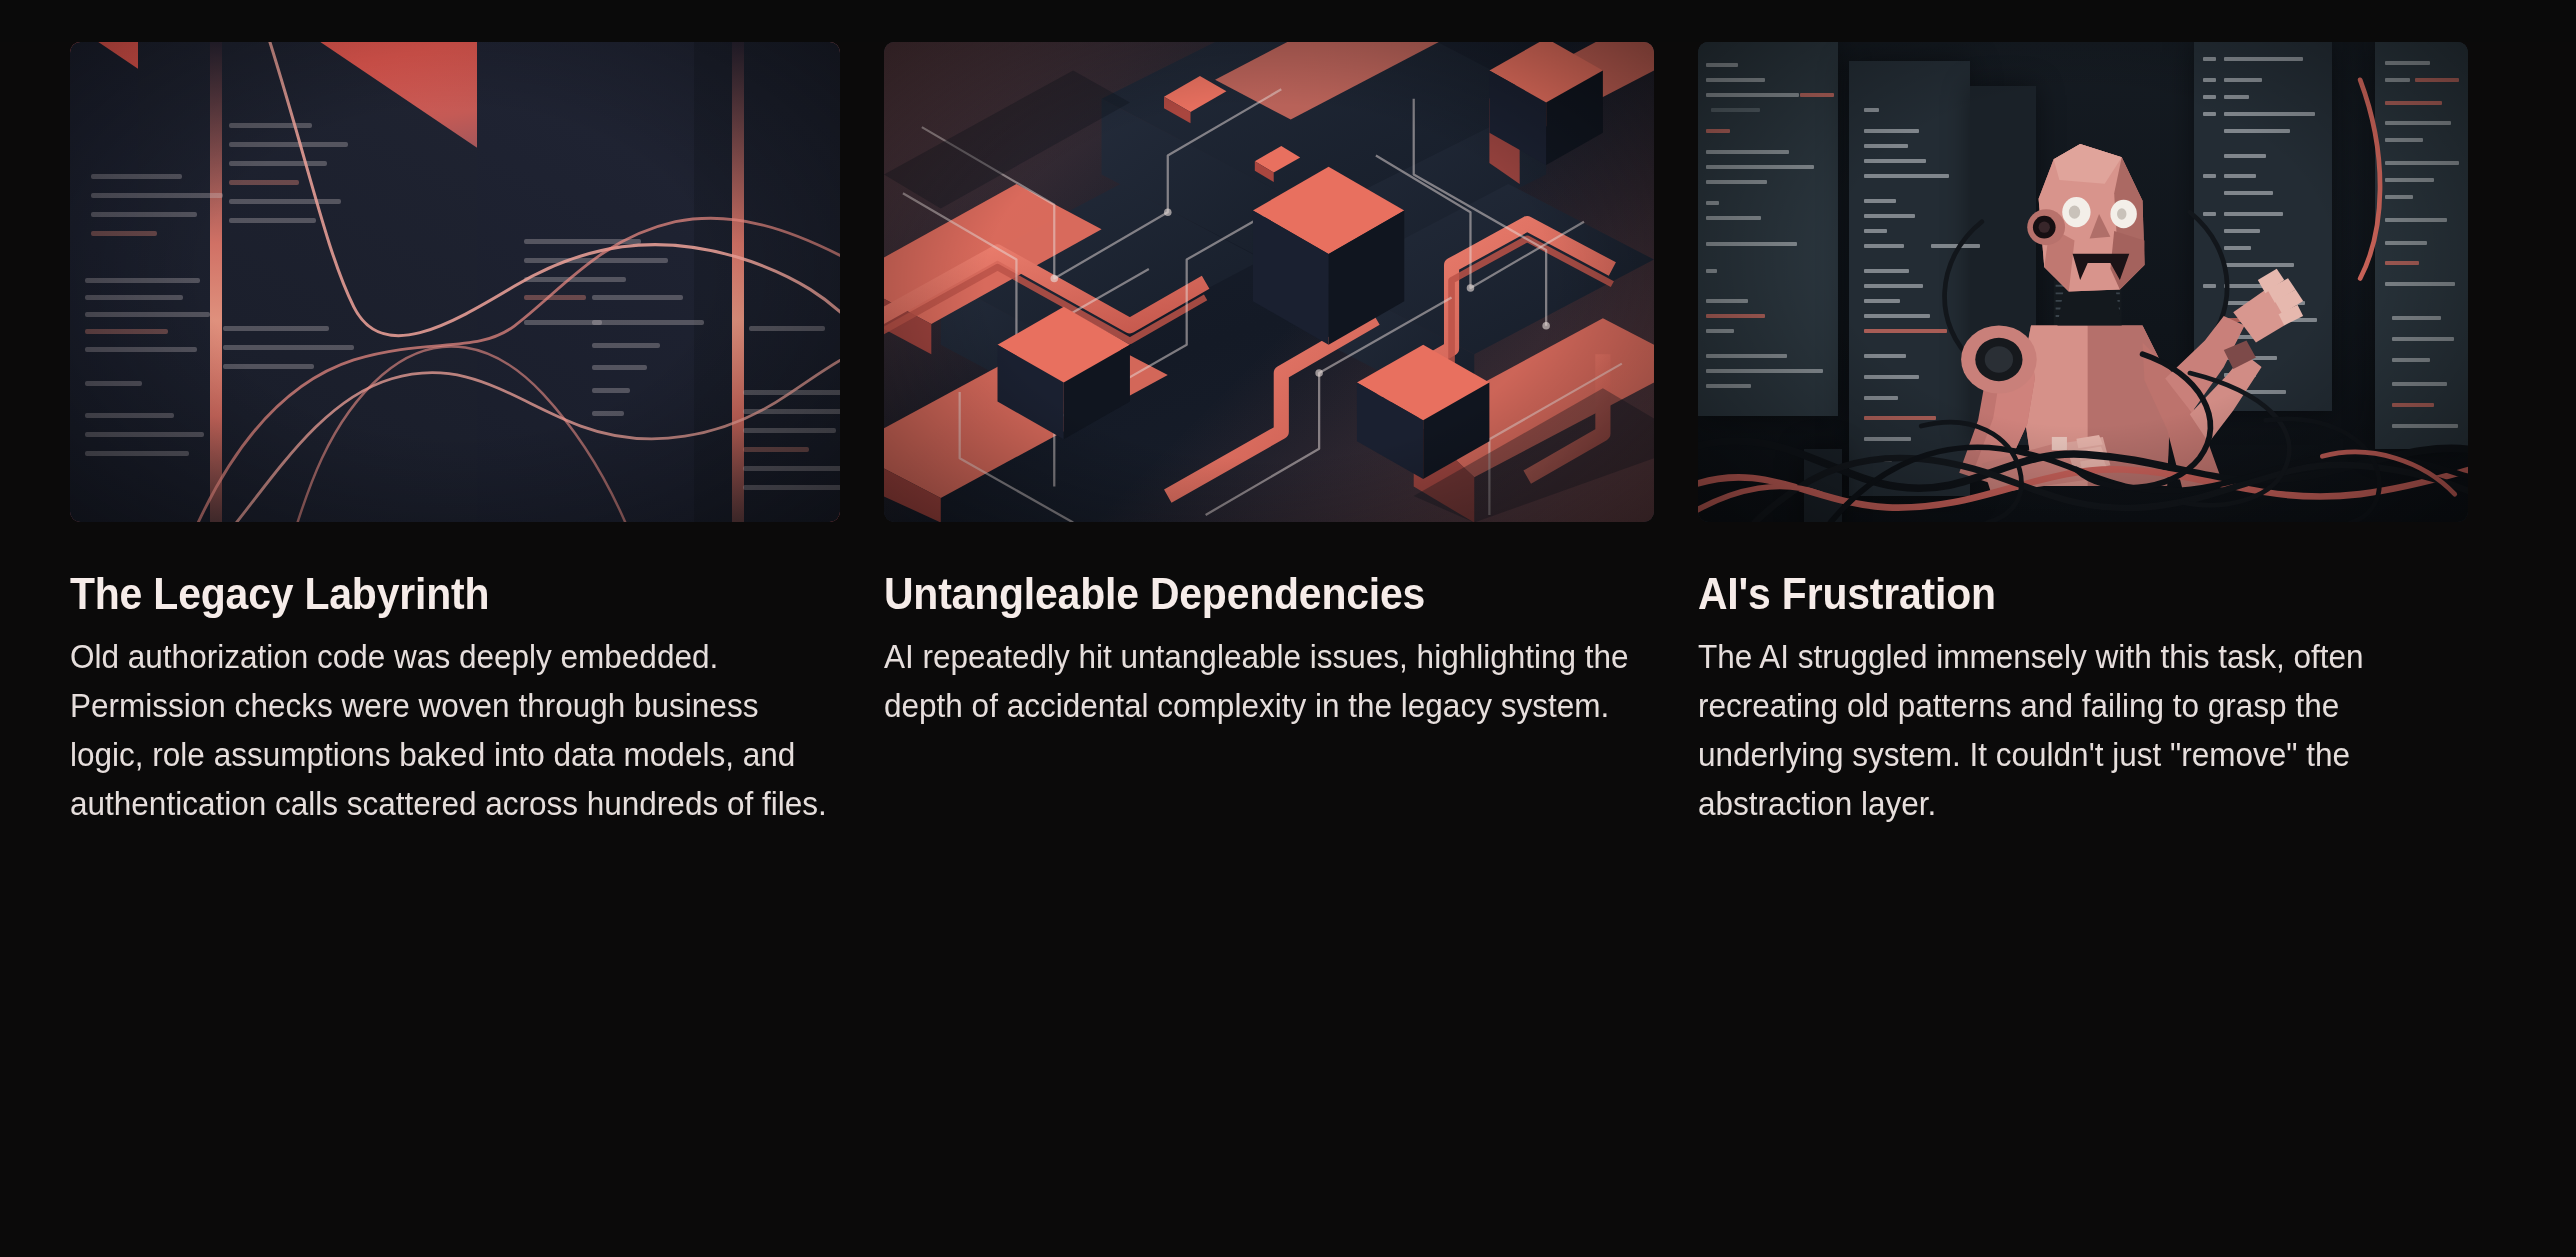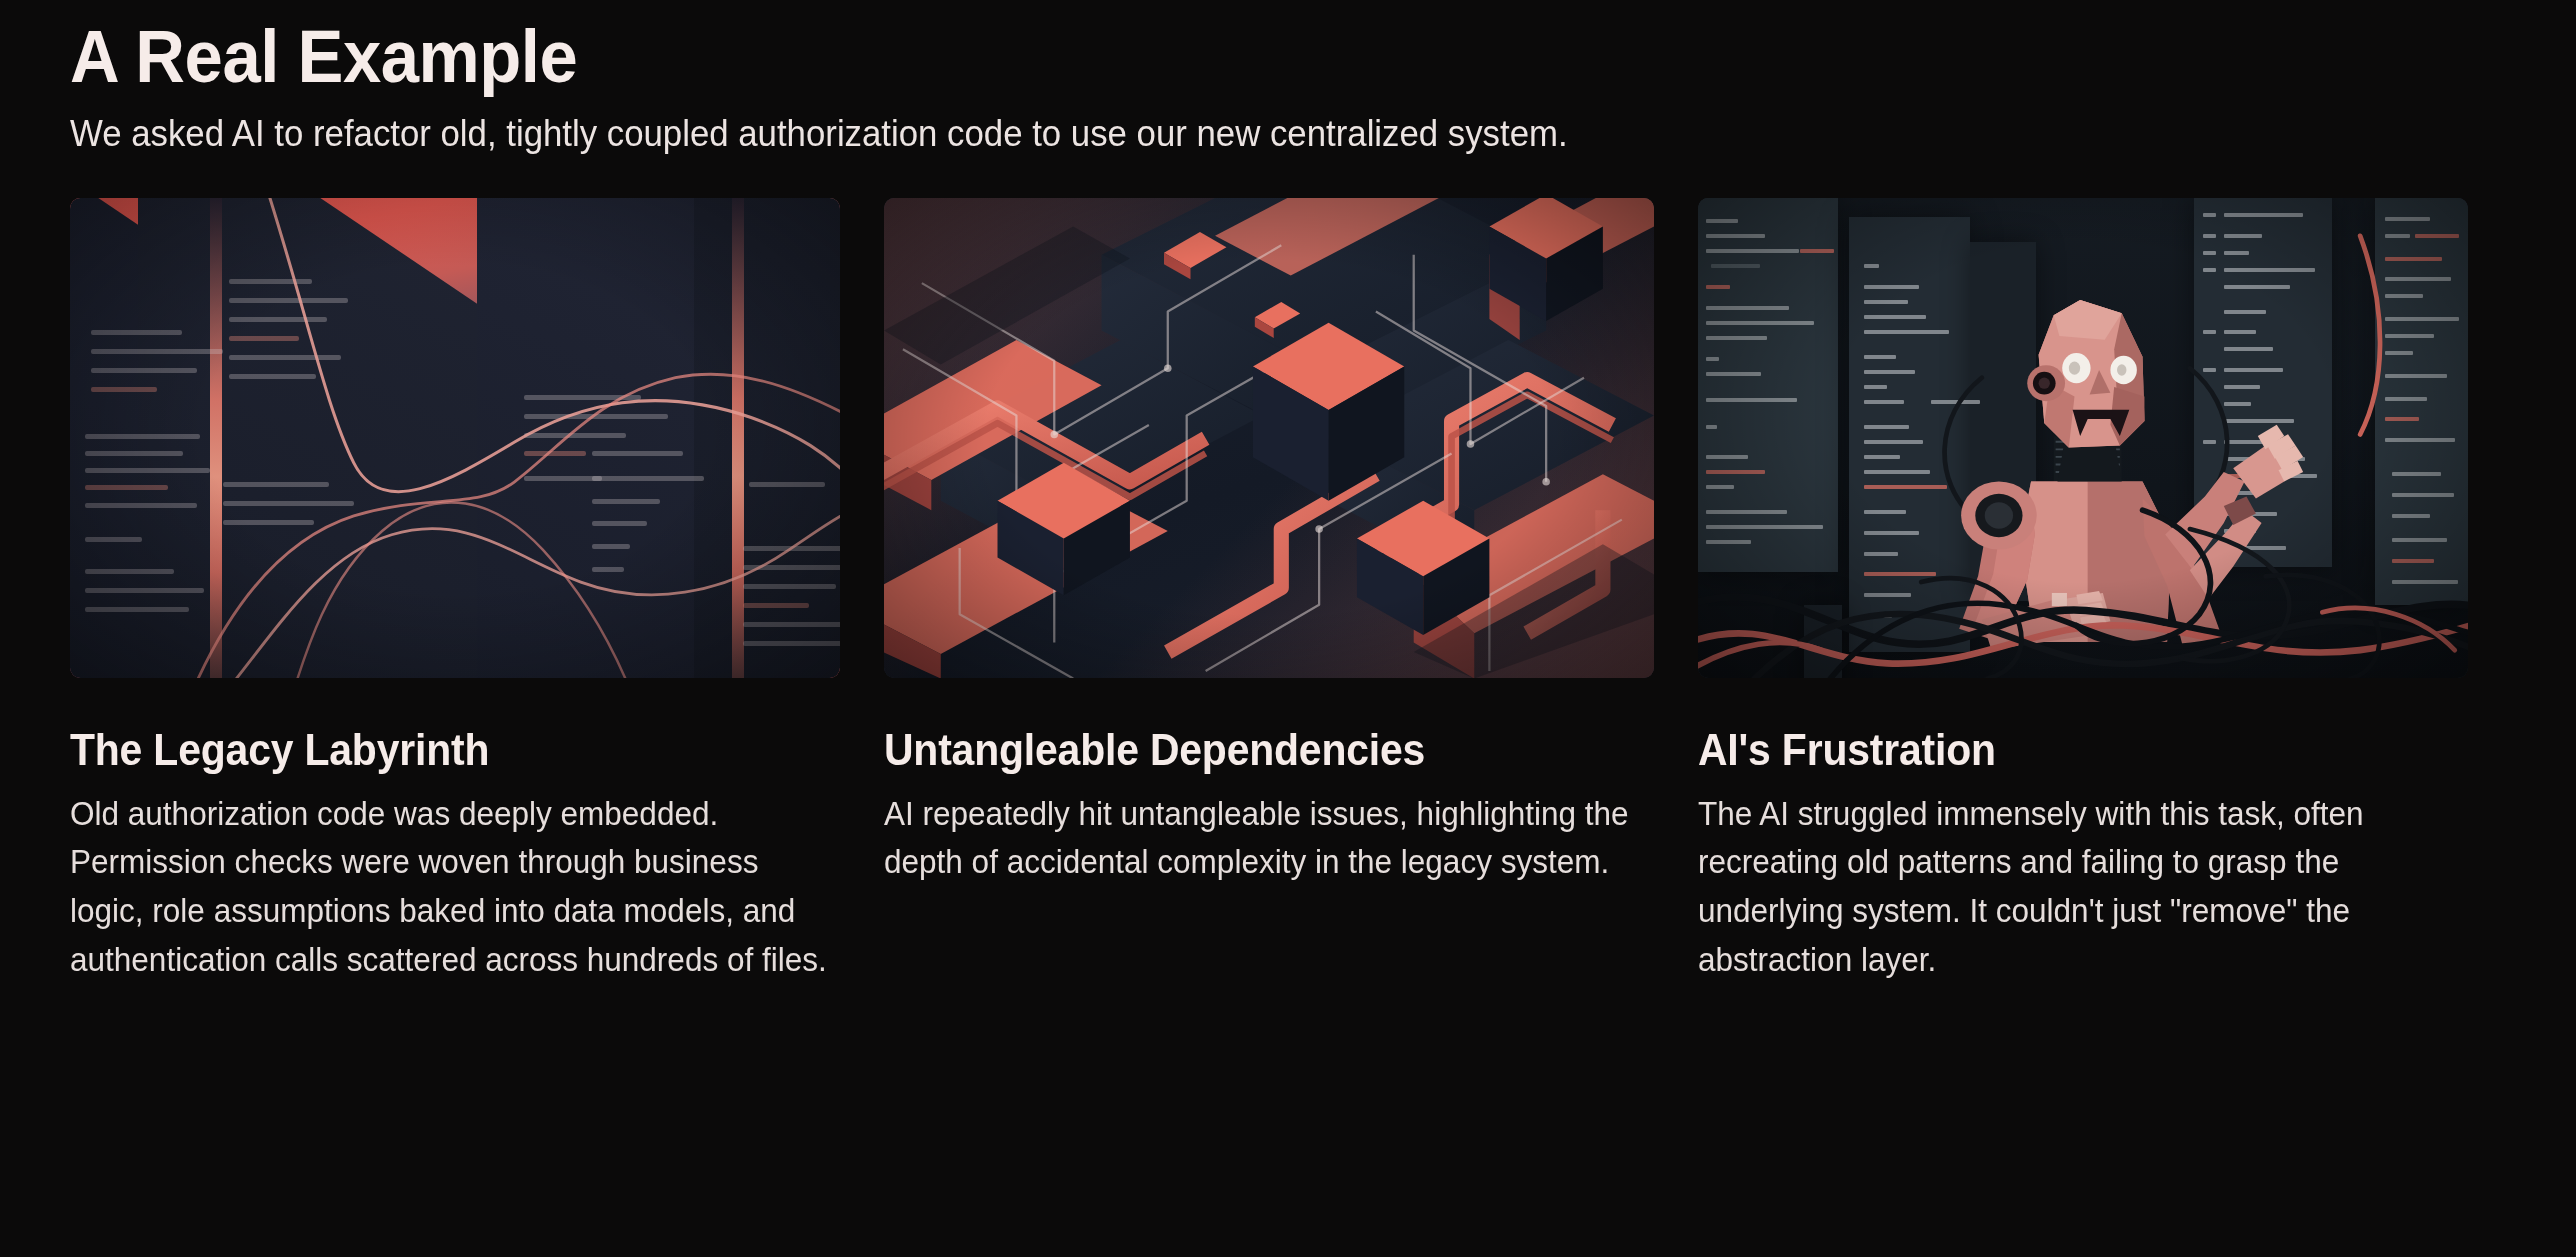--- a/index.html
+++ b/index.html
@@ -189,24 +189,20 @@
     position:absolute; inset:0;
     background:radial-gradient(ellipse at 50% 50%, rgba(0,0,0,0) 52%, rgba(0,0,0,.45) 100%);
     pointer-events:none;
   }
 </style>
 </head>
 <body>
 
 <div class="slide">
 
-  <div class="header">
-    <h1 class="slide-title">A Real Example</h1>
-    <p class="slide-subtitle">We asked AI to refactor old, tightly coupled authorization code to use our new centralized system.</p>
-  </div>
 
   <div class="card-grid">
 
     <div class="card">
       <div class="card-figure fig-legacy">
         <div class="bg-grad"></div>
 
         <div class="slab slab-a"></div>
         <div class="slab slab-b"></div>
         <div class="slab slab-c"></div>

